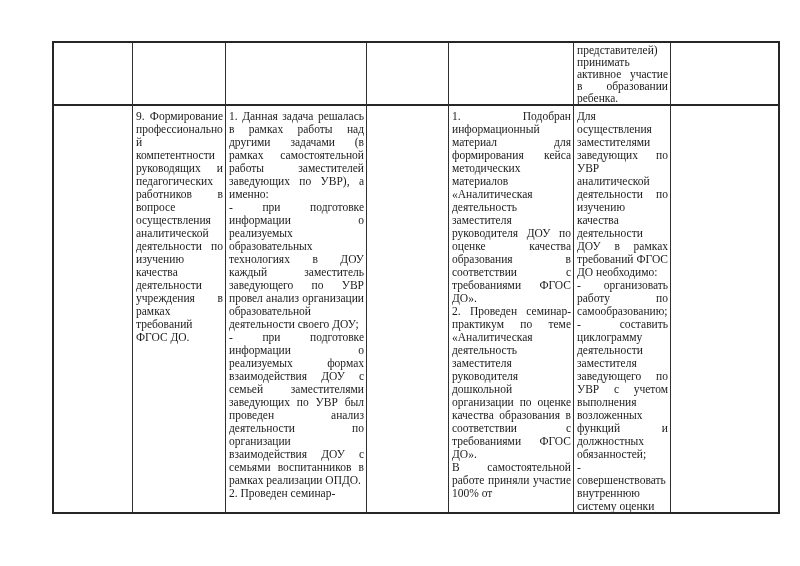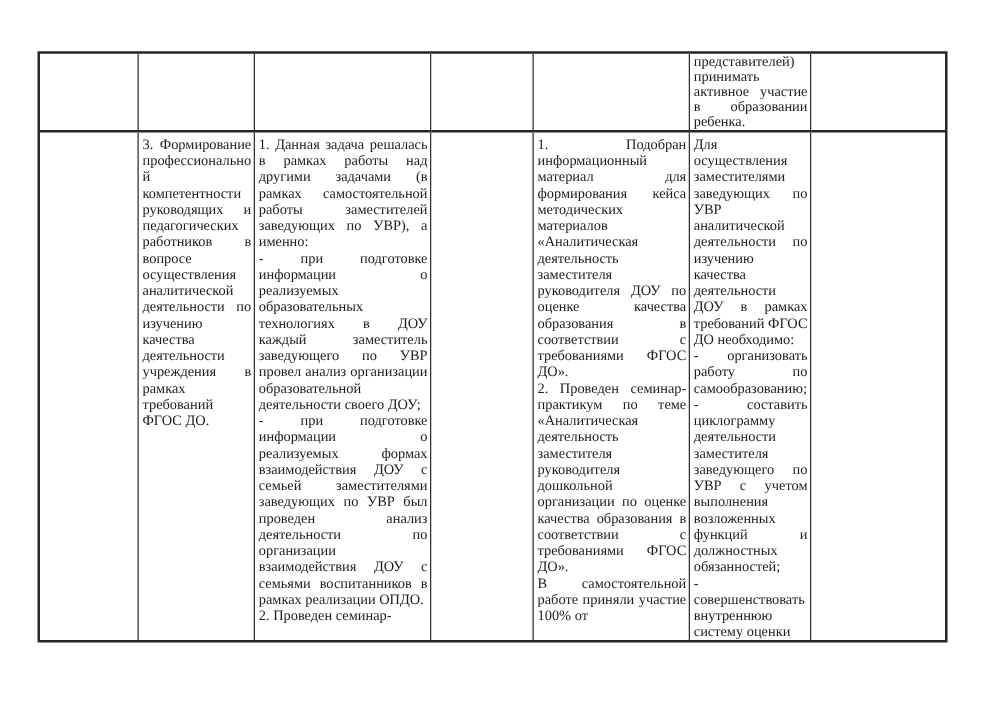--- a/index.html
+++ b/index.html
@@ -9,21 +9,21 @@
   }
   .page {
     position: relative;
     width: 800px;
     height: 566px;
     background: #ffffff;
     overflow: hidden;
   }
   .doc-table {
     position: absolute;
-    left: 30px;
+    left: 52px;
     top: 41px;
     width: 728px;
     height: 473px;
     box-sizing: border-box;
     border: 2px solid #262626;
     display: grid;
     grid-template-columns: 79px 93px 141px 82px 125px 97px 1fr;
     grid-template-rows: 63px 1fr;
     background: #ffffff;
   }
@@ -62,21 +62,21 @@
 
     <div class="td r1"></div>
     <div class="td r1"></div>
     <div class="td r1"></div>
     <div class="td r1"></div>
     <div class="td r1"></div>
     <div class="td r1">представителей) принимать активное участие в образовании ребенка.</div>
     <div class="td r1 last"></div>
 
     <div class="td r2"></div>
-    <div class="td r2">3. Формирование профессиональной компетентности руководящих и педагогических работников в вопросе осуществления аналитической деятельности по изучению качества деятельности учреждения в рамках требований ФГОС ДО.</div>
+    <div class="td r2">9. Формирование профессиональной компетентности руководящих и педагогических работников в вопросе осуществления аналитической деятельности по изучению качества деятельности учреждения в рамках требований ФГОС ДО.</div>
     <div class="td r2">1. Данная задача решалась в рамках работы над другими задачами (в рамках самостоятельной работы заместителей заведующих по УВР), а именно:
 - при подготовке информации о реализуемых образовательных технологиях в ДОУ каждый заместитель заведующего по УВР провел анализ организации образовательной деятельности своего ДОУ;
 - при подготовке информации о реализуемых формах взаимодействия ДОУ с семьей заместителями заведующих по УВР был проведен анализ деятельности по организации взаимодействия ДОУ с семьями воспитанников в рамках реализации ОПДО.
 2. Проведен семинар-</div>
     <div class="td r2"></div>
     <div class="td r2">1. Подобран информационный материал для формирования кейса методических материалов «Аналитическая деятельность заместителя руководителя ДОУ по оценке качества образования в соответствии с требованиями ФГОС ДО».
 2. Проведен семинар-практикум по теме «Аналитическая деятельность заместителя руководителя дошкольной организации по оценке качества образования в соответствии с требованиями ФГОС ДО».
 В самостоятельной работе приняли участие 100% от</div>
     <div class="td r2">Для осуществления заместителями заведующих по УВР аналитической деятельности по изучению качества деятельности ДОУ в рамках требований ФГОС ДО необходимо:
 - организовать работу по самообразованию;

